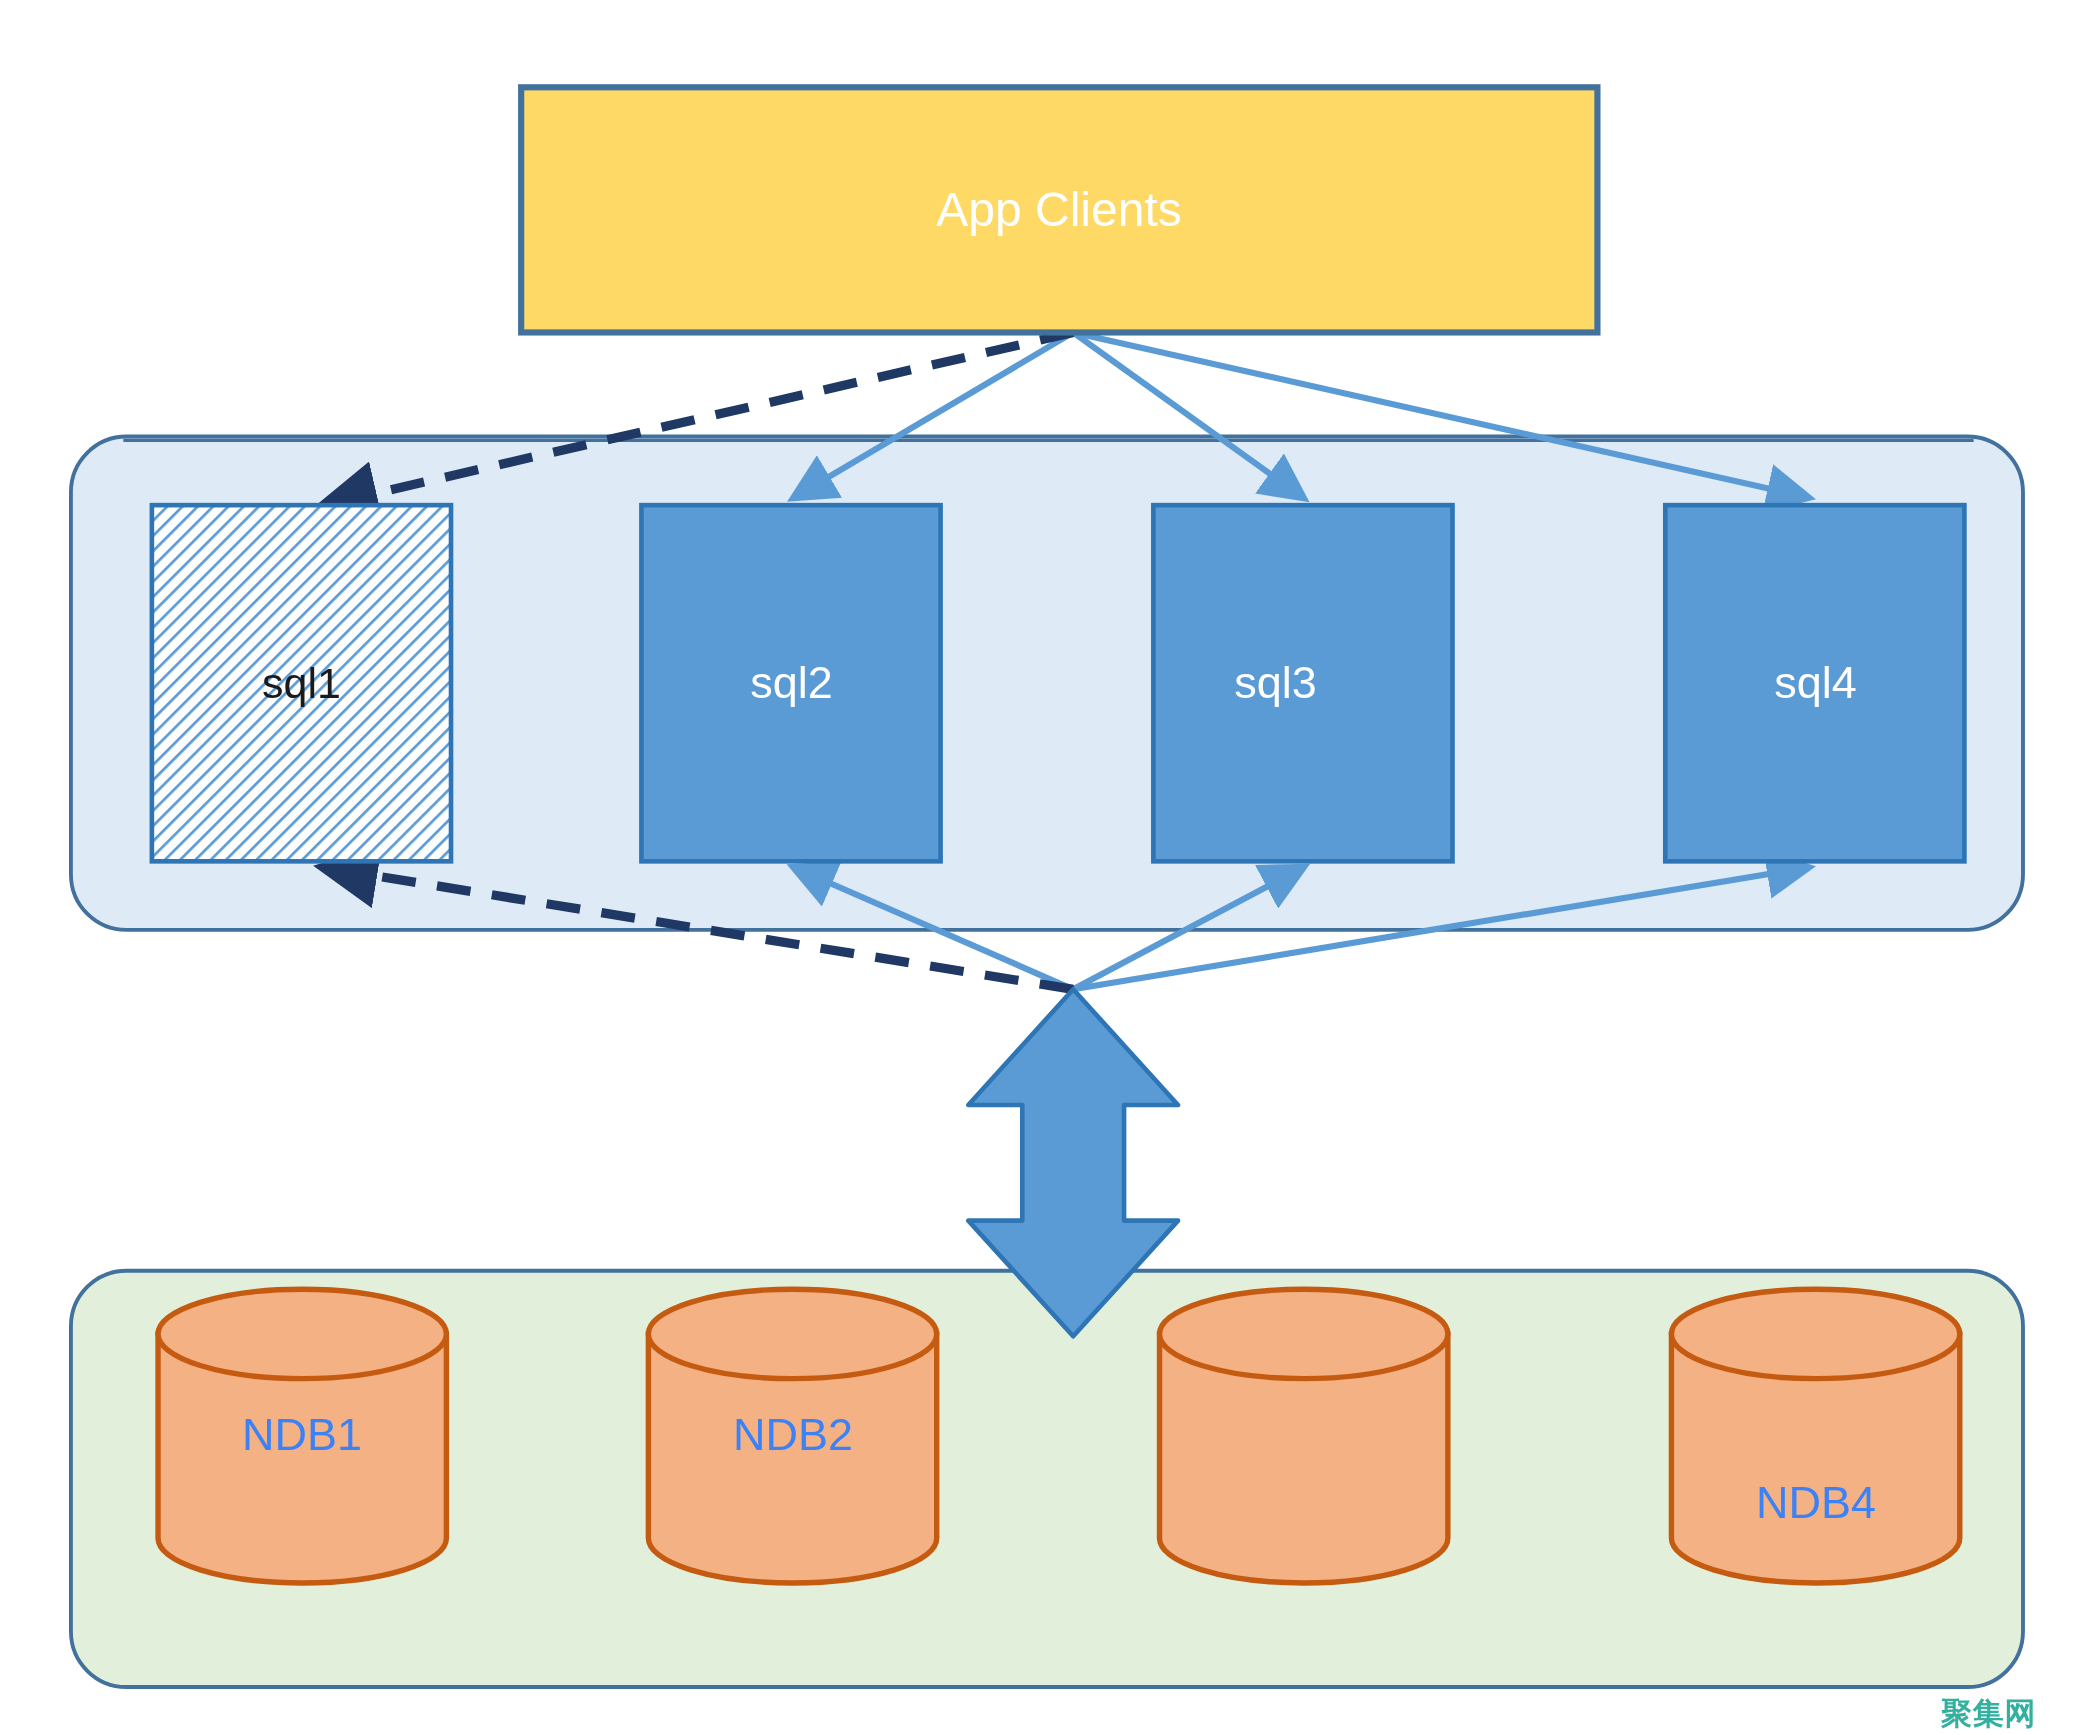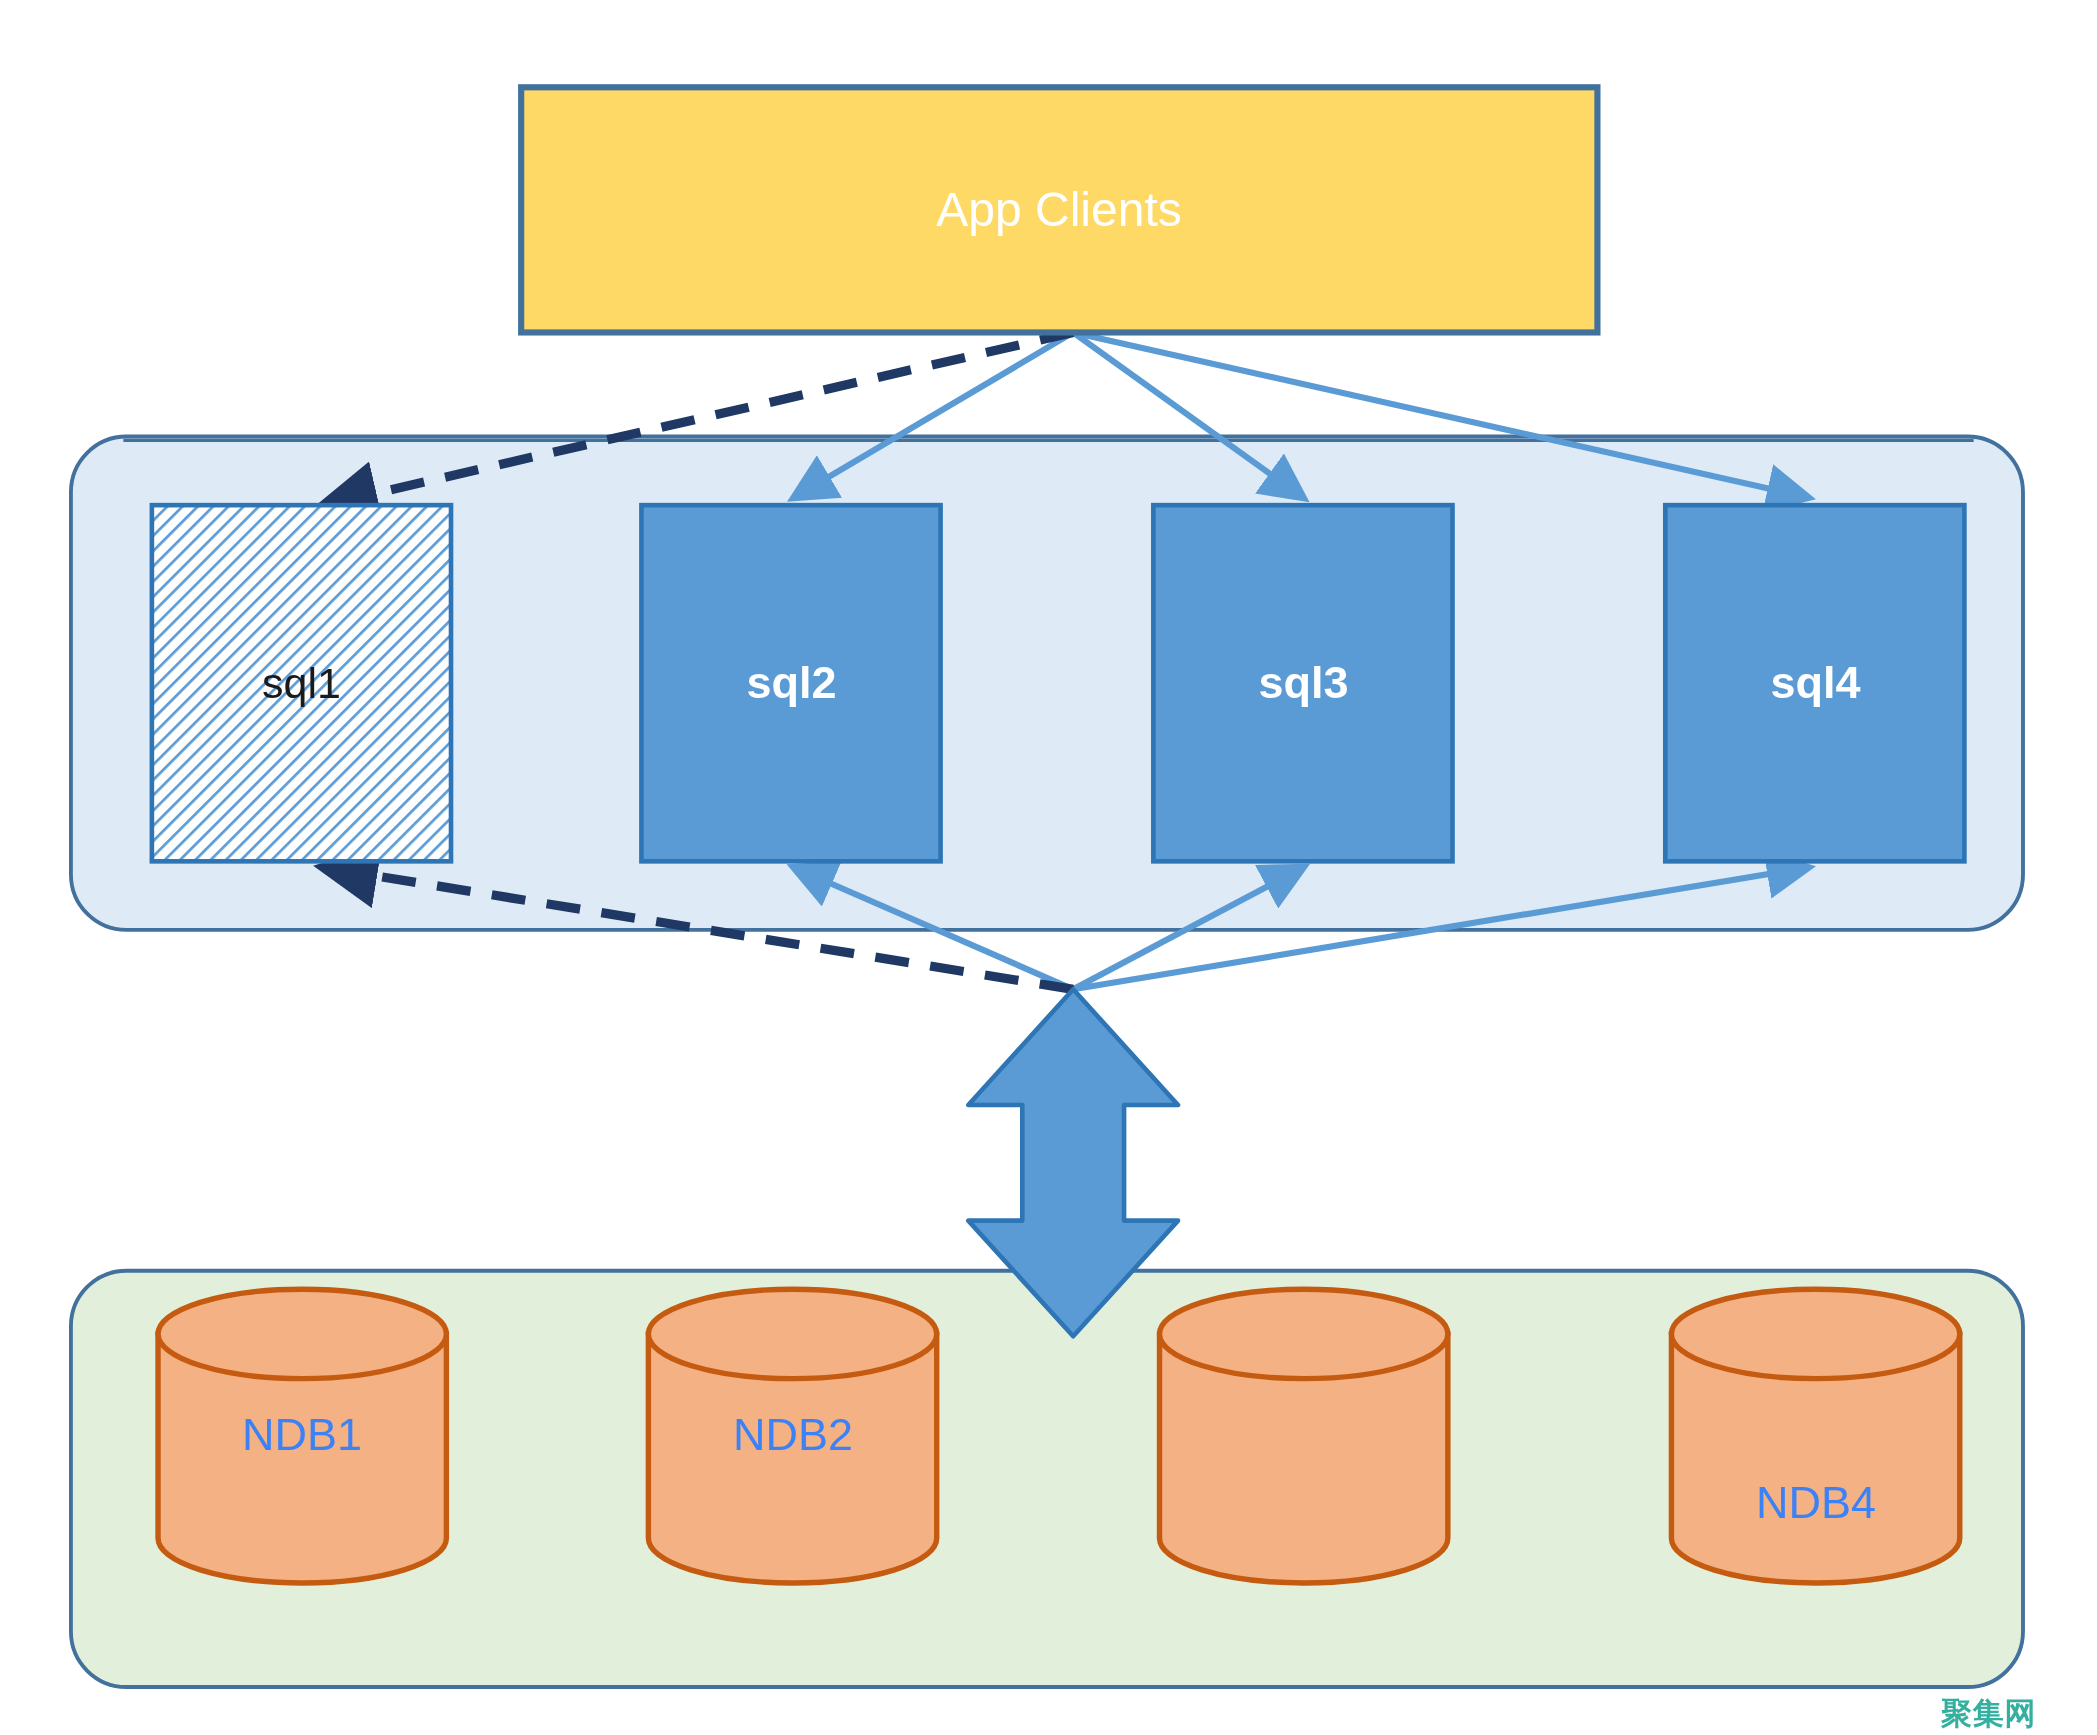--- a/index.html
+++ b/index.html
@@ -34,21 +34,21 @@
     white-space: nowrap;
   }
   .label-app-clients {
     color: #ffffff;
     font-size: 48px;
     font-weight: 400;
   }
   .label-sql-active {
     color: #ffffff;
     font-size: 45px;
-    font-weight: 700;
+    font-weight: 400;
   }
   .label-sql-inactive {
     color: #1a1a1a;
     font-size: 43px;
     font-weight: 400;
   }
   .label-ndb {
     color: #3b82f6;
     font-size: 45px;
     font-weight: 400;
@@ -130,21 +130,21 @@
     <g>
       <path d="M 2168 1730 L 2168 1995 A 187 58 0 0 0 2542 1995 L 2542 1730 Z" fill="#F4B183" stroke="#C55A11" stroke-width="7"></path>
       <ellipse cx="2355" cy="1730" rx="187" ry="58" fill="#F4B183" stroke="#C55A11" stroke-width="7"></ellipse>
     </g>
   </svg>
 
   <div class="node-label label-app-clients" style="left:521px; top:87px; width:1076px; height:245px;">App Clients</div>
 
   <div class="node-label label-sql-inactive" style="left:152px; top:505px; width:299px; height:356px;">sql1</div>
   <div class="node-label label-sql-active" style="left:642px; top:505px; width:299px; height:356px;">sql2</div>
-  <div class="node-label label-sql-active" style="left:1154px; top:505px; width:299px; height:356px;">sql3</div>
+  <div class="node-label label-sql-active" style="left:1126px; top:505px; width:299px; height:356px;">sql3</div>
   <div class="node-label label-sql-active" style="left:1666px; top:505px; width:299px; height:356px;">sql4</div>
 
   <div class="node-label label-ndb" style="left:158px; top:1388px; width:288px; height:93px;">NDB1</div>
   <div class="node-label label-ndb" style="left:649px; top:1388px; width:288px; height:93px;">NDB2</div>
   <div class="node-label label-ndb" style="left:1672px; top:1456px; width:288px; height:93px;">NDB4</div>
 
   <div class="watermark">聚集网</div>
 
 </div>
 

